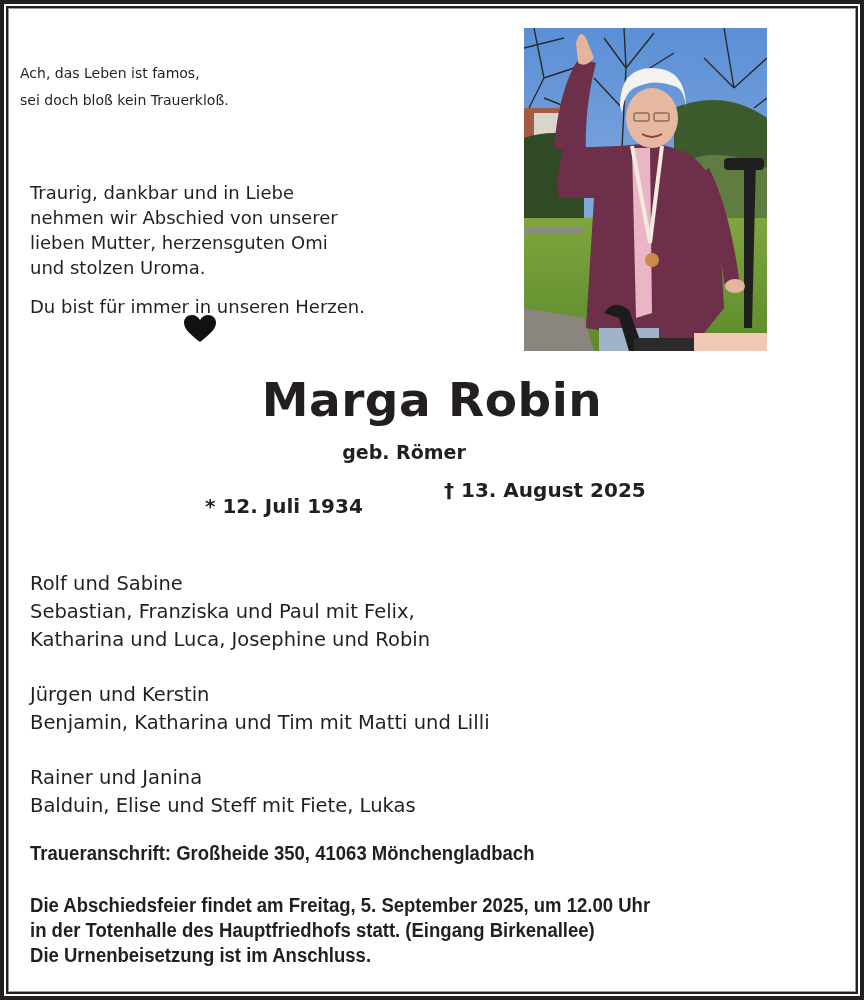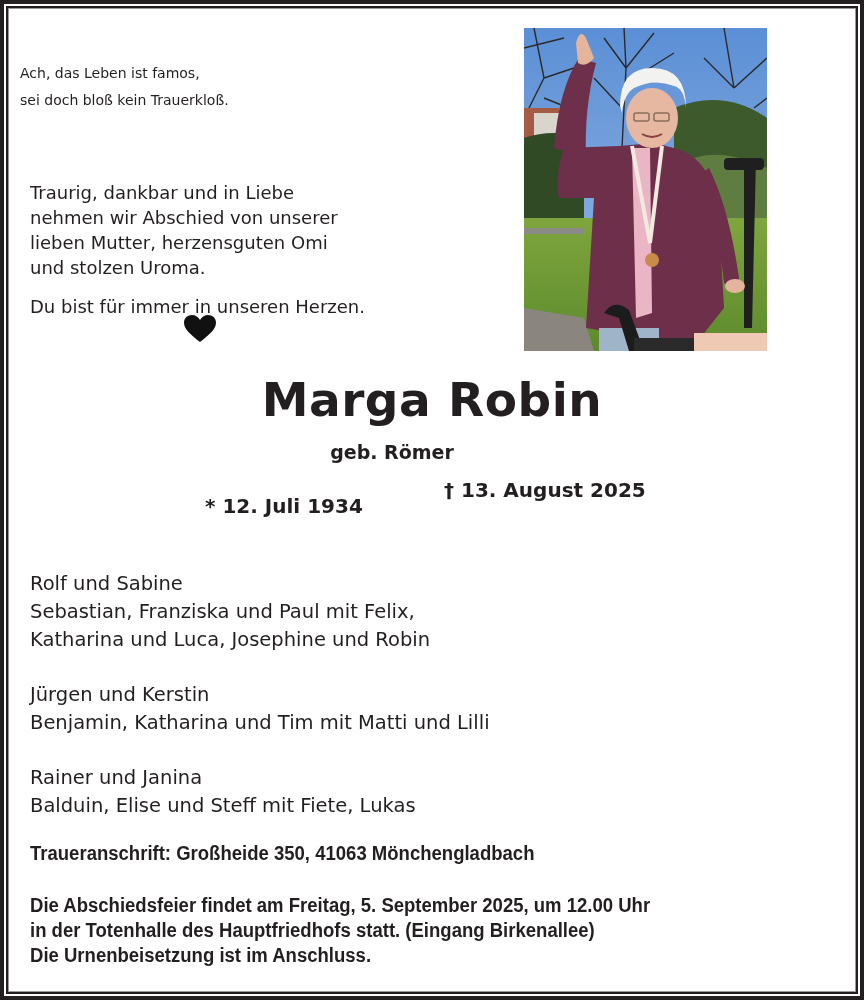--- a/index.html
+++ b/index.html
@@ -12,21 +12,21 @@
 
     .motto { position: absolute; left: 20px; top: 60px; width: 510px; text-align: left; font-size: 14px; line-height: 27px; }
     .motto div { white-space: nowrap; }
     .intro { position: absolute; left: 30px; top: 144px; font-size: 18px; line-height: 25px; white-space: nowrap; margin-top: 36px; }
     .closing { position: absolute; left: 30px; top: 294px; font-size: 18px; line-height: 25px; white-space: nowrap; display: flex; align-items: center; flex-direction: column; }
     .heart { display: inline-block; margin-left: 6px; width: 32px; height: 28px; position: relative; top: -4px; }
 
     .photo { position: absolute; left: 524px; top: 28px; width: 243px; height: 323px; overflow: hidden; }
 
     .name { position: absolute; left: 0; width: 864px; top: 372px; text-align: center; font-size: 47px; font-weight: bold; letter-spacing: 0.5px; }
-    .maiden { position: absolute; left: 0; width: 784px; top: 441px; text-align: center; font-size: 19px; font-weight: bold; }
+    .maiden { position: absolute; left: 12px; width: 784px; top: 441px; text-align: center; font-size: 19px; font-weight: bold; }
     .born { position: absolute; left: 205px; top: 478px; font-size: 20px; font-weight: bold; white-space: nowrap; margin-top: 16px; }
     .died { position: absolute; left: 444px; top: 478px; font-size: 20px; font-weight: bold; white-space: nowrap; }
 
     .families { position: absolute; left: 30px; top: 570px; font-size: 19.5px; line-height: 28px; }
     .family { margin-bottom: 27px; }
     .family div { white-space: nowrap; }
 
     .address { position: absolute; left: 30px; top: 842px; font-family: "Liberation Sans", sans-serif; font-weight: bold; font-size: 19.5px; white-space: nowrap; transform: scaleX(0.95); transform-origin: left; }
     .ceremony { position: absolute; left: 30px; top: 893px; font-family: "Liberation Sans", sans-serif; font-weight: bold; font-size: 19.5px; line-height: 25px; transform: scaleX(0.95); transform-origin: left; }
     .ceremony div { white-space: nowrap; }

